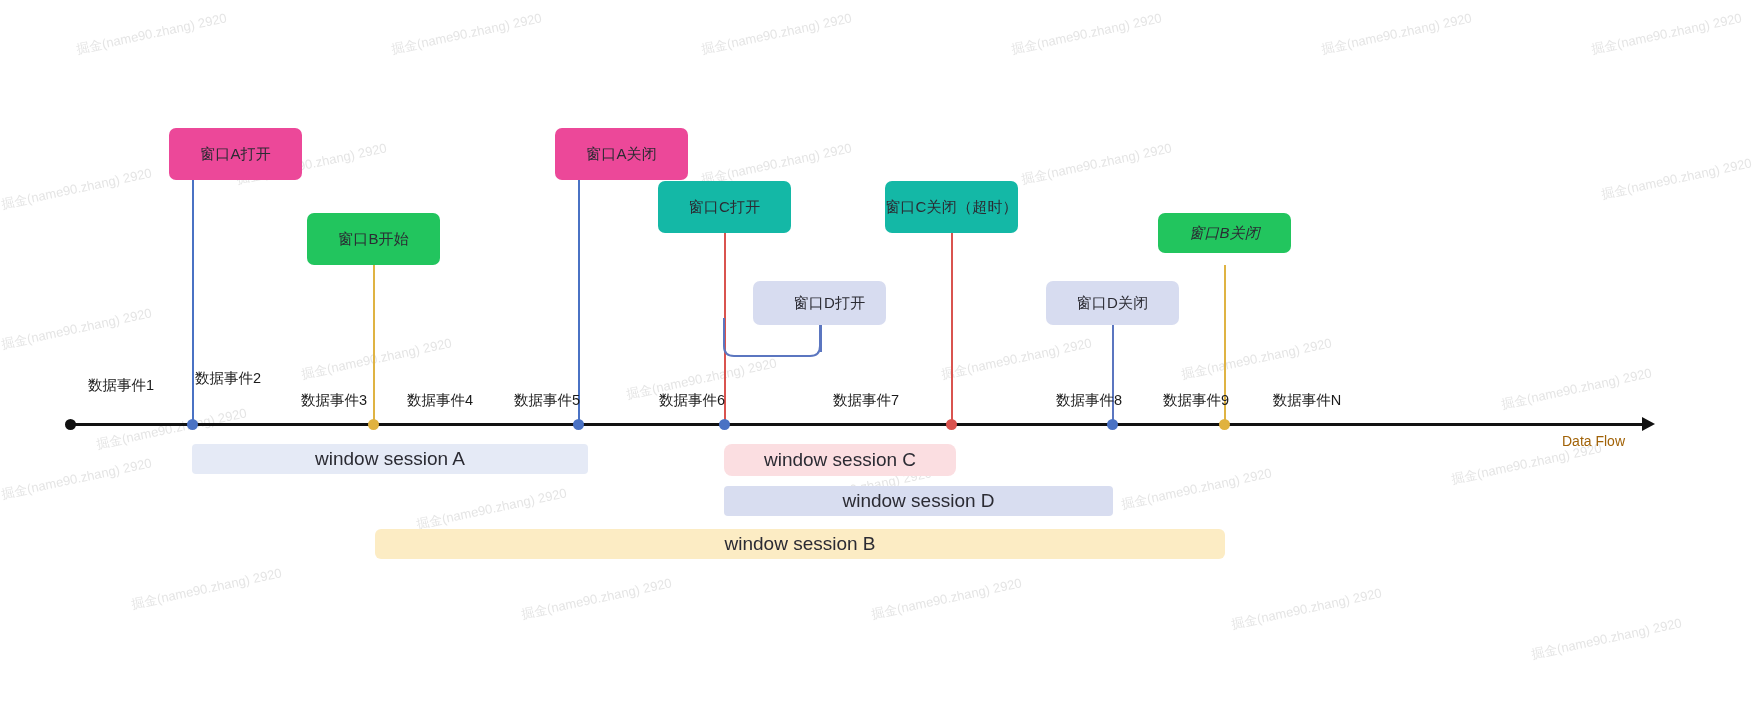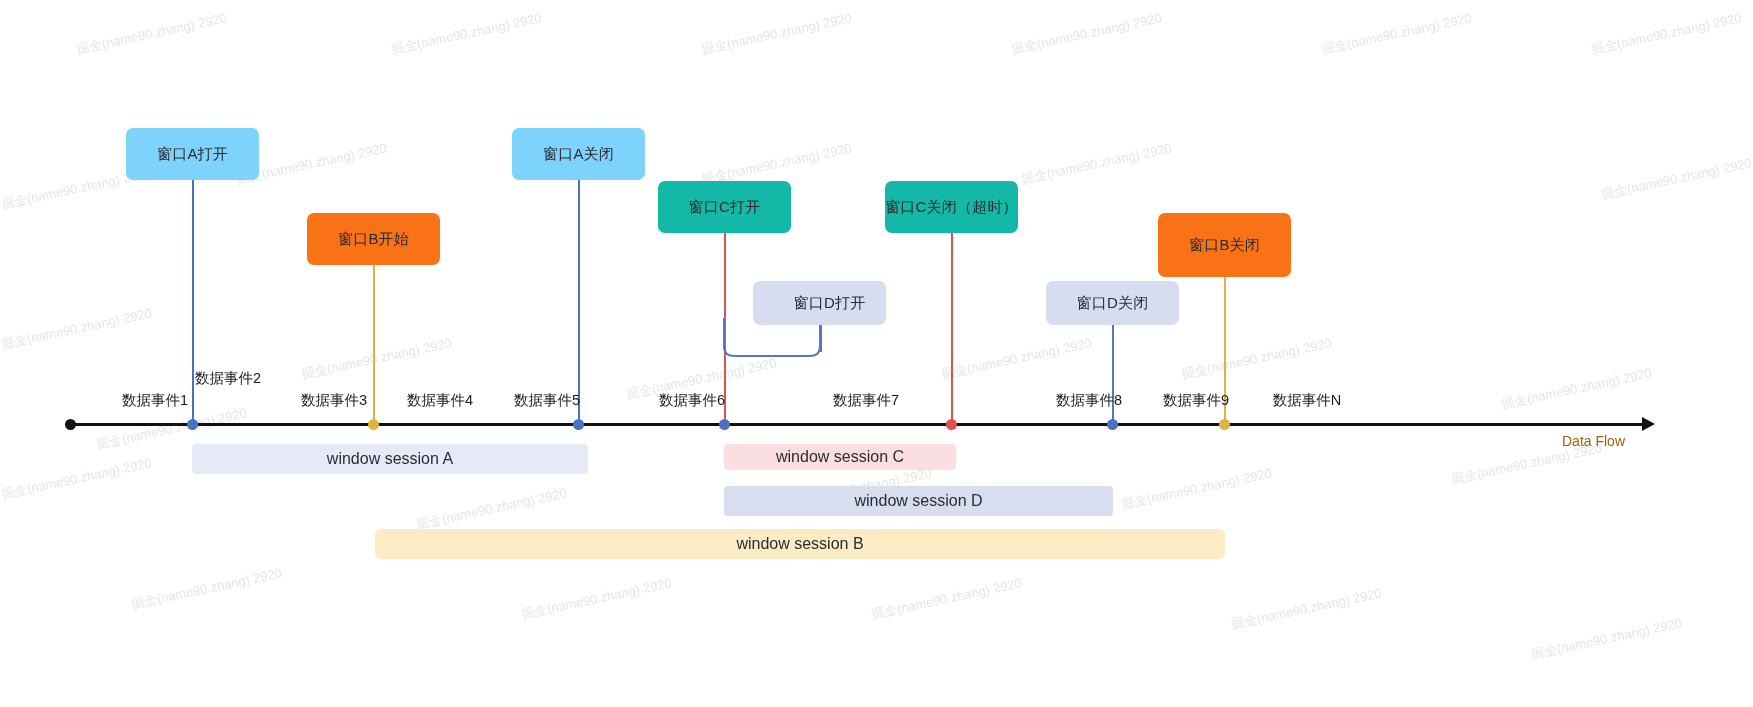--- a/index.html
+++ b/index.html
@@ -38,22 +38,22 @@
     border-radius: 7px;
     display: flex;
     align-items: center;
     justify-content: center;
     font-size: 15px;
     color: #2b2b33;
     white-space: nowrap;
     box-sizing: border-box;
     letter-spacing: .2px;
   }
-  .evt-box.blue   { background: #7dd3fc; }
-  .evt-box.yellow { background: #f97316; }
+  .evt-box.blue   { background: #ec4899; margin-left: 43px; }
+  .evt-box.yellow { background: #22c55e; }
   .evt-box.pink   { background: #14b8a6; text-align: center; }
   .evt-box.periw  { background: #d7dcf0; }
 
   
   .stem {
     position: absolute;
     width: 2px;
   }
   .stem.blue   { background: #4a72c4; }
   .stem.yellow { background: #dfb343; }
@@ -105,21 +105,21 @@
     transform: translateX(-50%);
   }
 
   
   .session-bar {
     position: absolute;
     border-radius: 4px;
     display: flex;
     align-items: center;
     justify-content: center;
-    font-size: 16px;
+    font-size: 19px;
     color: #2b2b33;
     white-space: nowrap;
     box-sizing: border-box;
   }
   .session-bar.blue   { background: #e5eaf6; }
   .session-bar.pink   { background: #fbdee1; }
   .session-bar.periw  { background: #d8ddf0; }
   .session-bar.yellow { background: #fcecc4; border-radius: 6px; }
 
   
@@ -176,21 +176,21 @@
       <div class="evt-box blue" style="left: 512px; top: 128px; width: 133px; height: 52px;">窗口A关闭</div>
       <div class="stem pink" style="left: 724px; top: 233px; height: 195px;"></div>
       <div class="evt-box pink" style="left: 658px; top: 181px; width: 133px; height: 52px;">窗口C打开</div>
       <div class="stem pink" style="left: 951px; top: 233px; height: 195px;"></div>
       <div class="evt-box pink" style="left: 885px; top: 181px; width: 133px; height: 52px;">窗口C关闭（超时）</div>
       <div class="stem periw" style="left: 820px; top: 325px; height: 27px;"></div>
       <div class="evt-box periw" style="left: 753px; top: 281px; width: 133px; height: 44px; padding-left: 20px;">窗口D打开</div>
       <div class="stem periw" style="left: 1112px; top: 325px; height: 103px;"></div>
       <div class="evt-box periw" style="left: 1046px; top: 281px; width: 133px; height: 44px;">窗口D关闭</div>
       <div class="stem yellow" style="left: 1224px; top: 265px; height: 163px;"></div>
-      <div class="evt-box yellow" style="left: 1158px; top: 213px; width: 133px; height: 64px;">窗口B关闭</div>
+      <div class="evt-box yellow" style="left: 1158px; top: 213px; width: 133px; height: 40px; font-style: italic;">窗口B关闭</div>
     </div>
 
   <svg class="elbow" style="left:714px; top:318px; width:130px; height:50px;" viewBox="0 0 130 50">
     <path d="M10,0 L10,28 Q10,38 20,38 L96,38 Q106,38 106,28 L106,7" fill="none" stroke="#5b76c0" stroke-width="2"></path>
   </svg>
 
   <div class="axis-line" style="left:70px; top:423px; width:1572px;"></div>
   <div class="axis-arrow" style="left:1642px; top:417px;"></div>
   <div class="axis-caption" style="left:1562px; top:433px;">Data Flow</div>
 
@@ -199,32 +199,32 @@
       <div class="dot" style="left: 187px; top: 419px; background: rgb(74, 114, 196);"></div>
       <div class="dot" style="left: 368px; top: 419px; background: rgb(224, 178, 63);"></div>
       <div class="dot" style="left: 573px; top: 419px; background: rgb(74, 114, 196);"></div>
       <div class="dot" style="left: 719px; top: 419px; background: rgb(74, 114, 196);"></div>
       <div class="dot" style="left: 946px; top: 419px; background: rgb(217, 83, 79);"></div>
       <div class="dot" style="left: 1107px; top: 419px; background: rgb(74, 114, 196);"></div>
       <div class="dot" style="left: 1219px; top: 419px; background: rgb(224, 178, 63);"></div>
     </div>
 
   <div id="intervals-layer">
-      <div class="interval-label" style="left: 121px; top: 391px; margin-left: 34px;">数据事件1</div>
+      <div class="interval-label" style="left: 121px; top: 376px;">数据事件1</div>
       <div class="interval-label" style="left: 228px; top: 369px;">数据事件2</div>
       <div class="interval-label" style="left: 334px; top: 391px;">数据事件3</div>
       <div class="interval-label" style="left: 440px; top: 391px;">数据事件4</div>
       <div class="interval-label" style="left: 547px; top: 391px;">数据事件5</div>
       <div class="interval-label" style="left: 692px; top: 391px;">数据事件6</div>
       <div class="interval-label" style="left: 866px; top: 391px;">数据事件7</div>
       <div class="interval-label" style="left: 1089px; top: 391px;">数据事件8</div>
       <div class="interval-label" style="left: 1196px; top: 391px;">数据事件9</div>
       <div class="interval-label" style="left: 1307px; top: 391px;">数据事件N</div>
     </div>
 
   <div id="sessions-layer">
       <div class="session-bar blue" style="left: 192px; top: 444px; width: 396px; height: 30px;">window session A</div>
-      <div class="session-bar pink" style="left: 724px; top: 444px; width: 232px; height: 26px;">window session C</div>
+      <div class="session-bar pink" style="left: 724px; top: 444px; width: 232px; height: 32px; border-radius: 8px;">window session C</div>
       <div class="session-bar periw" style="left: 724px; top: 486px; width: 389px; height: 30px;">window session D</div>
       <div class="session-bar yellow" style="left: 375px; top: 529px; width: 850px; height: 30px;">window session B</div>
     </div>
 
 </div>
 
 </body></html>

